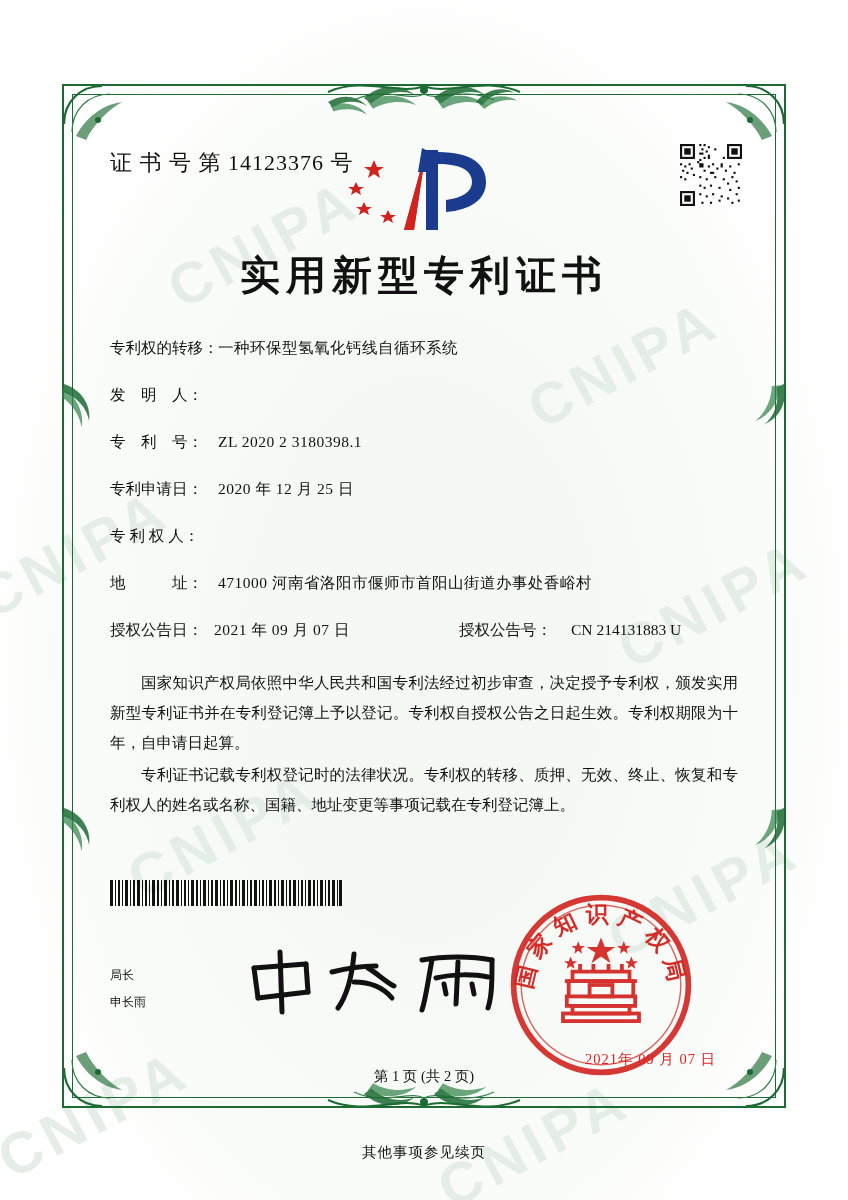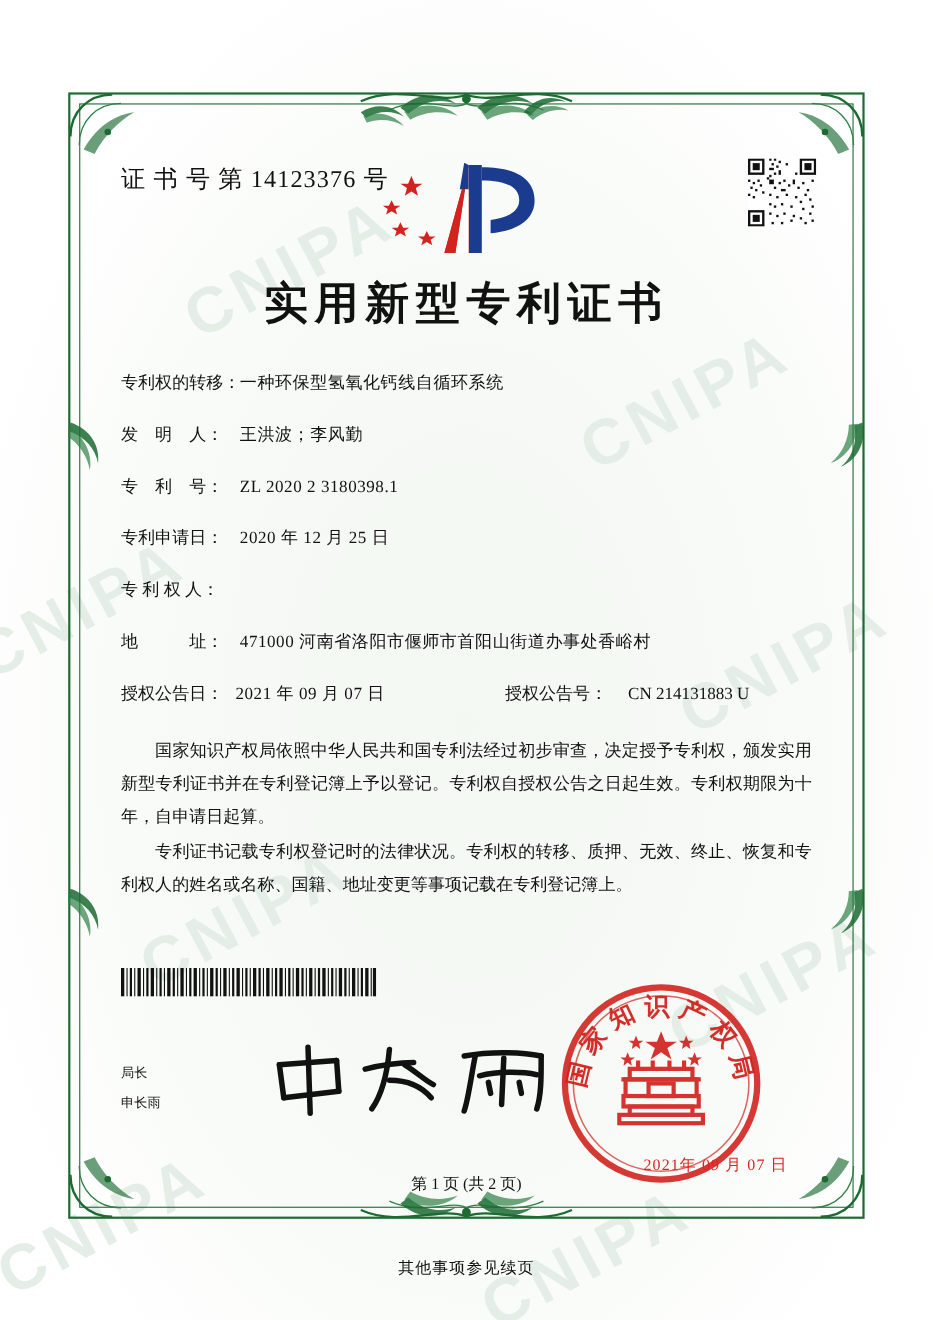--- a/index.html
+++ b/index.html
@@ -316,21 +316,20 @@
 
     <div class="fields">
 
       <div class="field">
         <div class="f-label">专利权的转移：</div>
         <div class="f-value">一种环保型氢氧化钙线自循环系统</div>
       </div>
 
       <div class="field">
         <div class="f-label">发　明　人：</div>
-        <div class="f-value">王洪波；李风勤</div>
       </div>
 
       <div class="field">
         <div class="f-label">专　利　号：</div>
         <div class="f-value">ZL 2020 2 3180398.1</div>
       </div>
 
       <div class="field">
         <div class="f-label">专利申请日：</div>
         <div class="f-value">2020 年 12 月 25 日</div>

